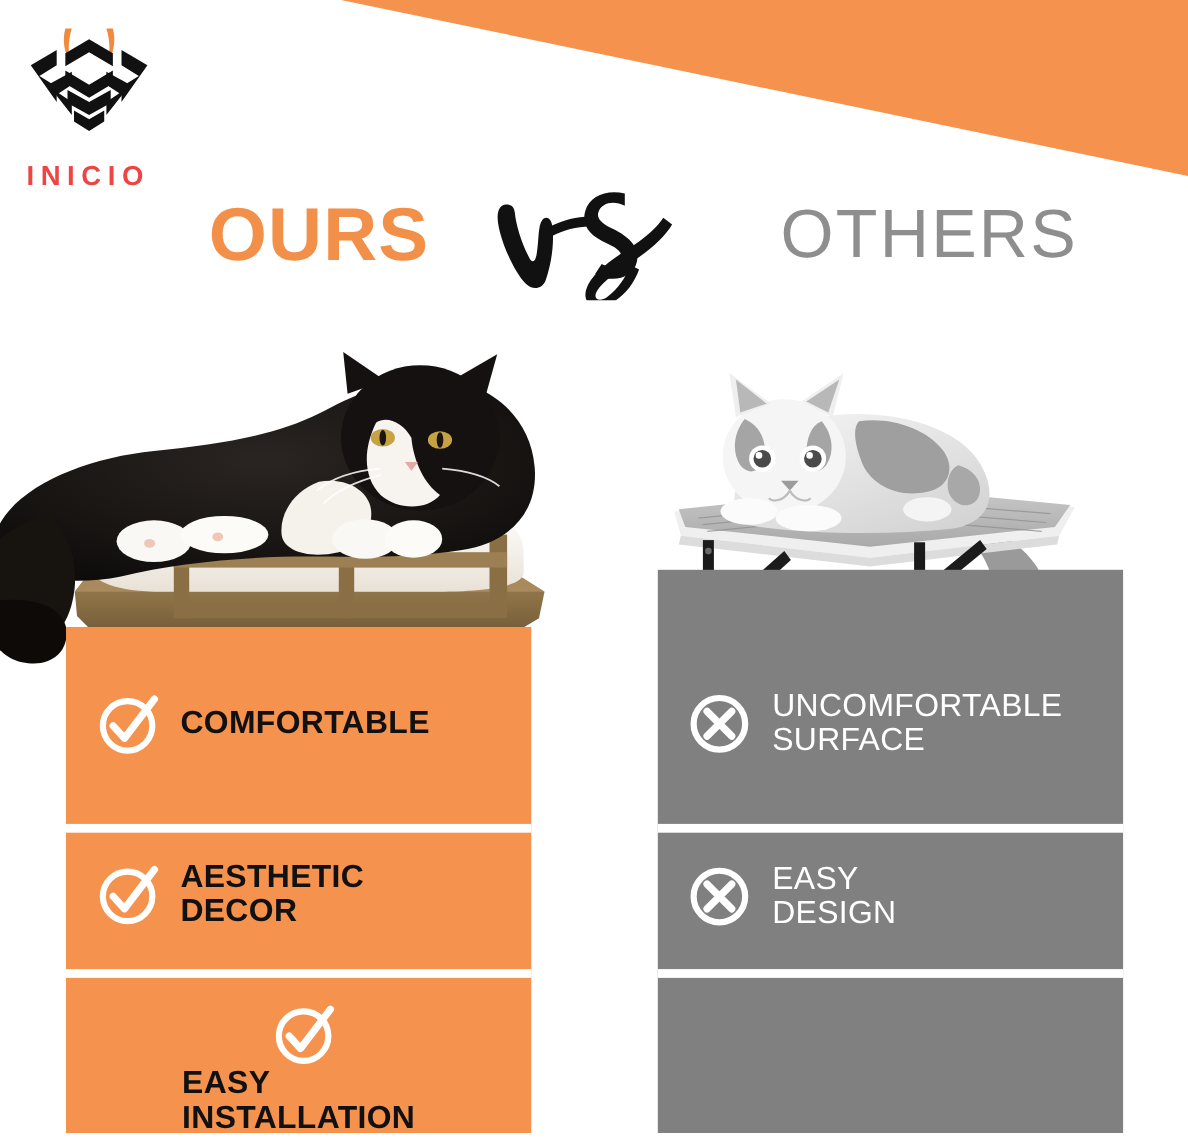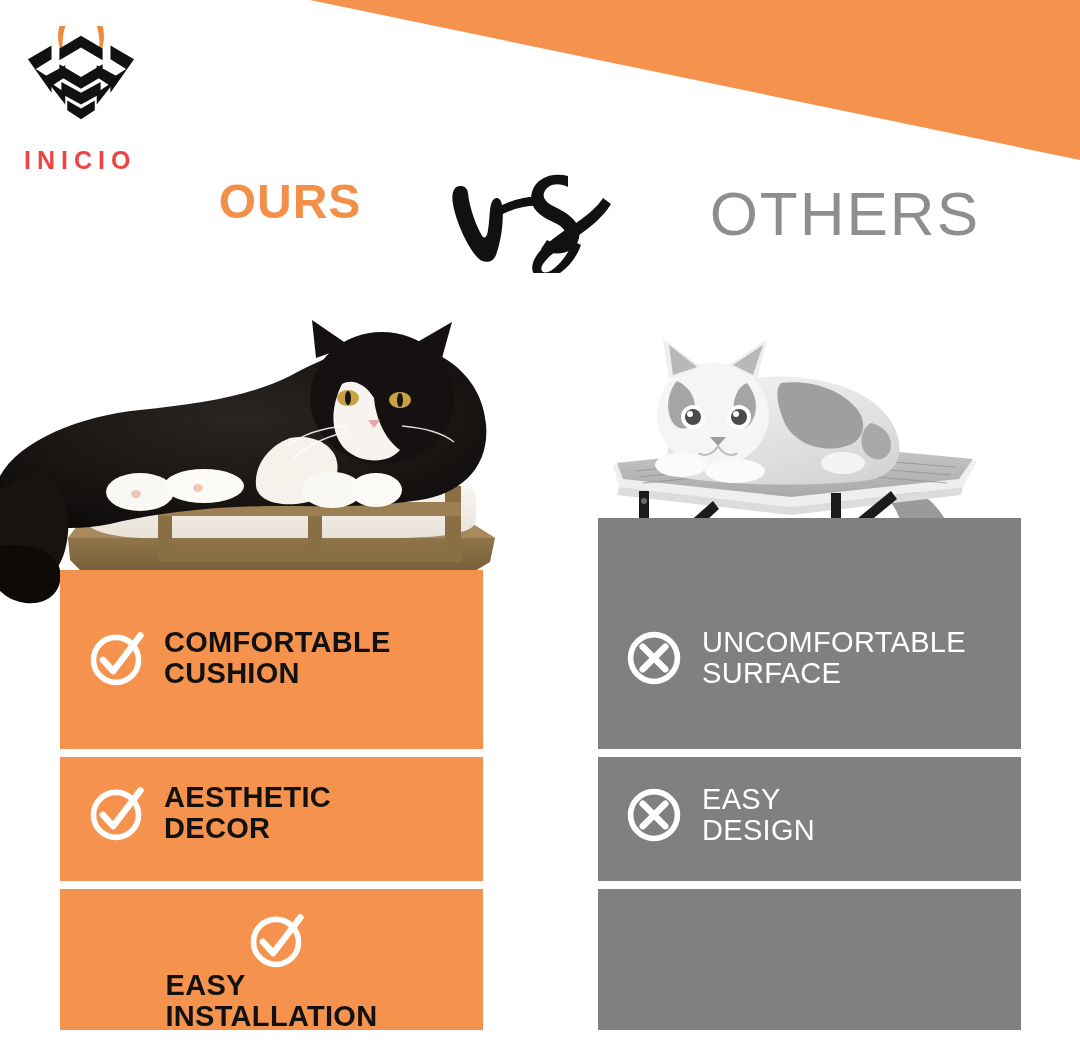--- a/index.html
+++ b/index.html
@@ -31,21 +31,21 @@
   }
 
   
   .headline {
     position:absolute; left:0; top:168px;
     width:1080px; height:110px;
   }
   .h-ours {
     position:absolute; left:160px; top:6px;
     width:260px; text-align:center;
-    font-size:48px; font-weight:800; letter-spacing:1px;
+    font-size:68px; font-weight:800; letter-spacing:1px;
     color:#F2904A;
   }
   .h-vs {
     position:absolute; left:448px; top:0px;
     width:170px; height:105px;
   }
   .h-others {
     position:absolute; left:660px; top:10px;
     width:320px; text-align:right;
     font-size:62px; font-weight:300; letter-spacing:2px;
@@ -321,21 +321,20 @@
     <div class="sep" style="top:311px;"></div>
 
     <div class="feature" style="top:88px; height:90px; margin-top:-45px;">
       <svg class="ico" viewBox="0 0 64 64">
         <circle cx="32" cy="34" r="24" fill="none" stroke="#ffffff" stroke-width="6"></circle>
         <path d="M18 34 L29 46 L58 8" fill="none" stroke="#ffffff" stroke-width="7" stroke-linecap="round" stroke-linejoin="round"></path>
         <circle cx="32" cy="34" r="24" fill="none" stroke="#F4924E" stroke-width="0"></circle>
       </svg>
       <div class="ftext">
         <span>COMFORTABLE</span>
-        <span class="l2">CUSHION</span>
       </div>
     </div>
 
     <div class="feature" style="top:243px; height:90px; margin-top:-45px;">
       <svg class="ico" viewBox="0 0 64 64">
         <circle cx="32" cy="34" r="24" fill="none" stroke="#ffffff" stroke-width="6"></circle>
         <path d="M18 34 L29 46 L58 8" fill="none" stroke="#ffffff" stroke-width="7" stroke-linecap="round" stroke-linejoin="round"></path>
       </svg>
       <div class="ftext">
         <span>AESTHETIC</span>

